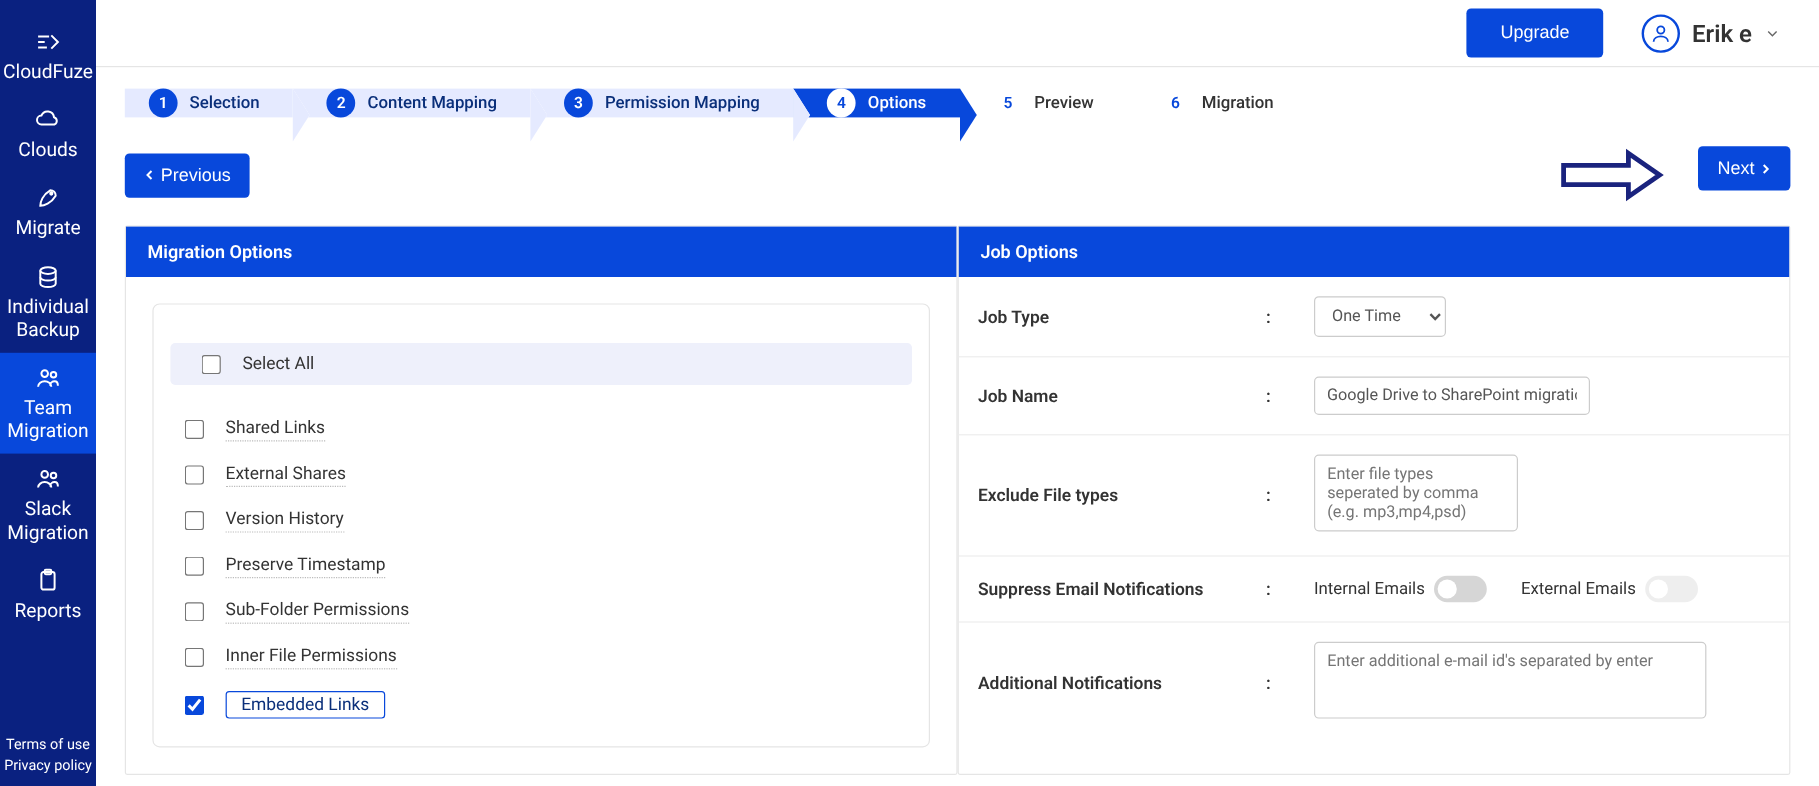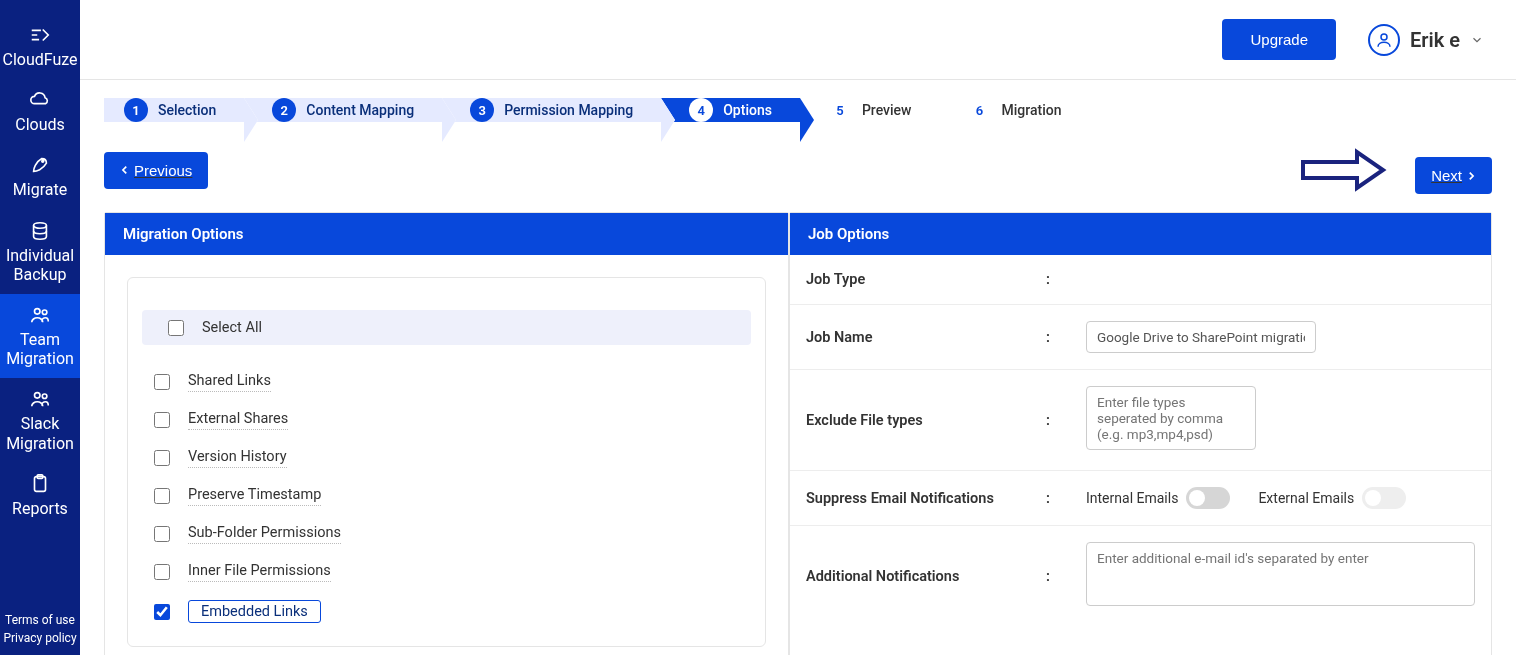--- a/index.html
+++ b/index.html
@@ -52,21 +52,21 @@
       flex-direction: column;
       align-items: center;
       gap: 4px;
       padding-bottom: 10px;
       font-size: 12px;
     }
     .sidebar-link { color: #fff; cursor: pointer; }
     
     .main { flex: 1; display: flex; flex-direction: column; }
     .header {
-      height: 80px;
+      height: 56px;
       border-bottom: 1px solid #e5e5e5;
       display: flex;
       align-items: center;
       justify-content: flex-end;
       padding: 0 32px;
       gap: 32px;
     }
     .upgrade-btn {
       background: #0848db;
       color: #fff;
@@ -143,27 +143,27 @@
     }
     .wizard-step.active::after { border-left-color: #0848db; }
     .wizard-step.active .circle { background: #fff; color: #0848db; }
     .wizard-step.upcoming {
       background: #fff;
       color: #333;
     }
     .wizard-step.upcoming::after { border-left-color: #fff; }
     .wizard-step.upcoming .circle { background: #fff; color: #0848db; }
     
-    .nav-buttons { display: flex; justify-content: space-between; align-items: center; margin-bottom: 18px; text-decoration: underline; }
+    .nav-buttons { display: flex; justify-content: space-between; align-items: center; margin-bottom: 18px; }
     .prev-btn, .next-btn {
       background: #0848db; color: #fff; border: none;
       border-radius: 4px; padding: 10px 16px; font-size: 15px;
       font-weight: 500; cursor: pointer; display: inline-flex; align-items: center; gap: 4px;
     }
-    .next-btn-wrap { display: flex; align-items: flex-end; gap: 28px; }
+    .next-btn-wrap { display: flex; align-items: flex-start; gap: 28px; }
     .arrow-annotation {
       width: 88px; height: 48px;
     }
     
     .panels { display: flex; }
     .panel {
       flex: 1; border: 1px solid #e5e5e5; border-radius: 2px; background: #fff;
       display: flex; flex-direction: column;
     }
     .panel-header {
@@ -396,20 +396,25 @@
           </div>
         </div>
       </section>
 
       <section class="panel">
         <div class="panel-header">Job Options</div>
         <div>
           <div class="job-row">
             <div class="job-label">Job Type</div>
             <div class="job-colon">:</div>
+            <div class="job-control">
+              <select style="width:110px;">
+                <option>One Time</option>
+              </select>
+            </div>
           </div>
           <div class="job-row">
             <div class="job-label">Job Name</div>
             <div class="job-colon">:</div>
             <div class="job-control">
               <input type="text" style="width: 230px;" value="Google Drive to SharePoint migration">
             </div>
           </div>
           <div class="job-row">
             <div class="job-label">Exclude File types</div>
@@ -429,20 +434,20 @@
               <div class="toggle-wrap">
                 <span>External Emails</span>
                 <span class="toggle" style="background:#eee;"></span>
               </div>
             </div>
           </div>
           <div class="job-row">
             <div class="job-label">Additional Notifications</div>
             <div class="job-colon">:</div>
             <div class="job-control">
-              <textarea rows="3" style="width: 389px;" placeholder="Enter additional e-mail id's separated by enter"></textarea>
+              <textarea rows="3" style="width: 327px;" placeholder="Enter additional e-mail id's separated by enter"></textarea>
             </div>
           </div>
         </div>
       </section>
     </div>
   </div>
 </div>
 
 </body></html>

